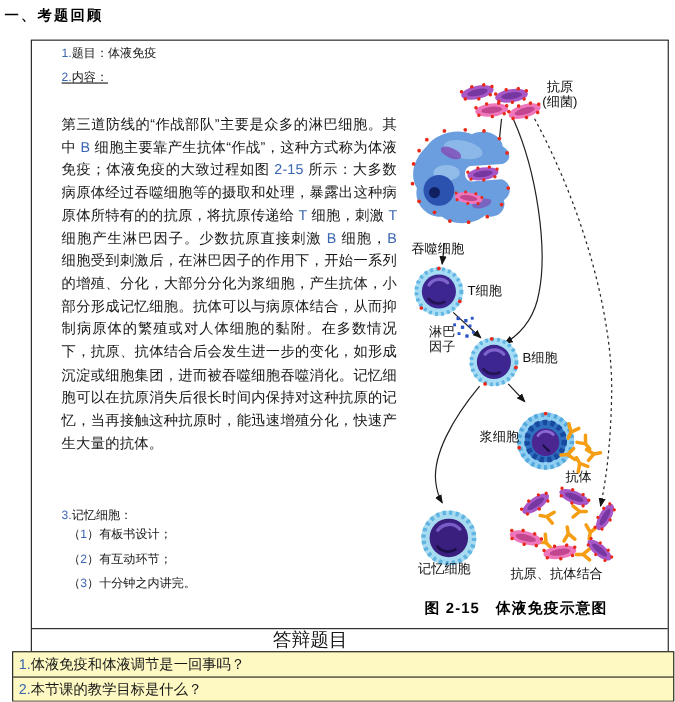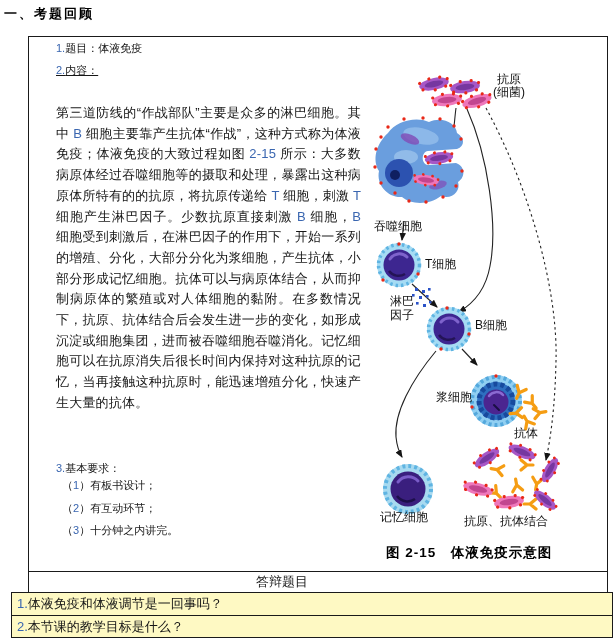--- a/index.html
+++ b/index.html
@@ -3,21 +3,21 @@
 <meta charset="utf-8">
 <style>
   html,body{margin:0;padding:0;background:#fff;}
   body{font-family:"Liberation Sans","DejaVu Sans",sans-serif;color:#111;}
   .page{position:relative;width:614px;height:638px;background:#fff;overflow:hidden;}
   .page-title{position:absolute;left:4px;top:5px;font-size:13px;font-weight:bold;letter-spacing:2px;color:#000;}
   .main-table{position:absolute;left:28px;top:36px;width:578px;height:555px;border:1px solid #1a1a1a;background:#fff;}
   .txt{position:absolute;font-size:11px;color:#161616;white-space:nowrap;}
   .latin{color:#3a66b0;}
   .body-paragraph{position:absolute;left:27px;top:66px;width:305px;font-size:13px;line-height:20.7px;text-align:justify;white-space:normal;letter-spacing:0.2px;color:#161616;}
-  .defense-row{position:absolute;left:0;right:0;bottom:0;height:20px;border-top:1px solid #1a1a1a;text-align:center;padding-right:72px;font-size:13px;line-height:20px;color:#161616;}
+  .defense-row{position:absolute;left:0;right:0;bottom:0;height:20px;border-top:1px solid #1a1a1a;text-align:center;padding-right:72px;font-size:17px;line-height:20px;color:#161616;}
   .bottom-table{position:absolute;left:11px;top:592px;width:600px;height:44px;border:1px solid #1a1a1a;background:#fef9c3;}
   .bottom-row{height:22px;line-height:22px;padding-left:5px;font-size:13px;white-space:nowrap;color:#161616;}
   .bottom-row.first{border-bottom:1px solid #1a1a1a;height:22px;}
   .diagram{position:absolute;left:337px;top:24px;width:242px;height:510px;}
   .dlabel{position:absolute;font-size:12px;color:#101010;white-space:nowrap;line-height:13px;}
   .dlabel.center{text-align:center;}
   .caption{position:absolute;left:20px;top:483px;font-size:13.5px;font-weight:bold;letter-spacing:1px;color:#000;white-space:nowrap;}
 </style>
 </head>
 <body>
@@ -26,21 +26,21 @@
 
   <div class="page-title">一、考题回顾</div>
 
   <div class="main-table">
 
     <div class="txt" style="left:27px;top:4px;"><span class="latin">1.</span><span>题目：体液免疫</span></div>
     <div class="txt" style="left:27px;top:26px;text-decoration:underline;"><span class="latin">2.</span><span>内容：</span></div>
 
     <div class="body-paragraph"><span>第三道防线的“作战部队”主要是众多的淋巴细胞。其中 </span><span class="latin">B</span><span> 细胞主要靠产生抗体“作战”，这种方式称为体液免疫；体液免疫的大致过程如图 </span><span class="latin">2-15</span><span> 所示：大多数病原体经过吞噬细胞等的摄取和处理，暴露出这种病原体所特有的的抗原，将抗原传递给 </span><span class="latin">T</span><span> 细胞，刺激 </span><span class="latin">T</span><span> 细胞产生淋巴因子。少数抗原直接刺激 </span><span class="latin">B</span><span> 细胞，</span><span class="latin">B</span><span> 细胞受到刺激后，在淋巴因子的作用下，开始一系列的增殖、分化，大部分分化为浆细胞，产生抗体，小部分形成记忆细胞。抗体可以与病原体结合，从而抑制病原体的繁殖或对人体细胞的黏附。在多数情况下，抗原、抗体结合后会发生进一步的变化，如形成沉淀或细胞集团，进而被吞噬细胞吞噬消化。记忆细胞可以在抗原消失后很长时间内保持对这种抗原的记忆，当再接触这种抗原时，能迅速增殖分化，快速产生大量的抗体。</span></div>
 
-    <div class="txt" style="left:27px;top:424px;"><span class="latin">3.</span><span>基本要求：</span></div>
+    <div class="txt" style="left:27px;top:424px;"><span class="latin">3.</span><span>记忆细胞：</span></div>
     <div class="txt" style="left:33px;top:441px;"><span>（</span><span class="latin">1</span><span>）有板书设计；</span></div>
     <div class="txt" style="left:33px;top:464px;"><span>（</span><span class="latin">2</span><span>）有互动环节；</span></div>
     <div class="txt" style="left:33px;top:486px;"><span>（</span><span class="latin">3</span><span>）十分钟之内讲完。</span></div>
 
     <div class="diagram">
       <svg width="242" height="510" viewBox="0 0 242 510">
         <defs>
           <marker id="arr" markerWidth="9" markerHeight="8" refX="6.5" refY="3" orient="auto">
             <path d="M0,0 L7.5,3 L0,6 Z" fill="#151515"></path>
           </marker>

